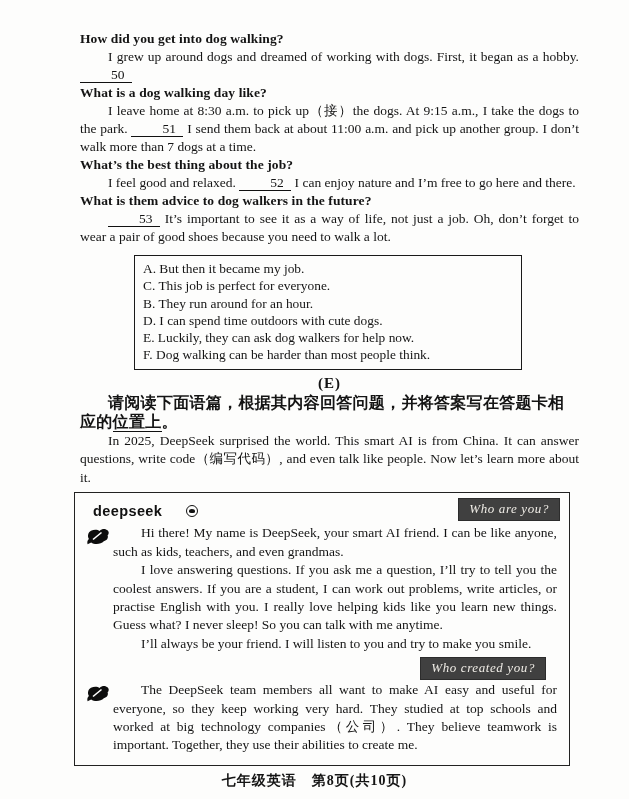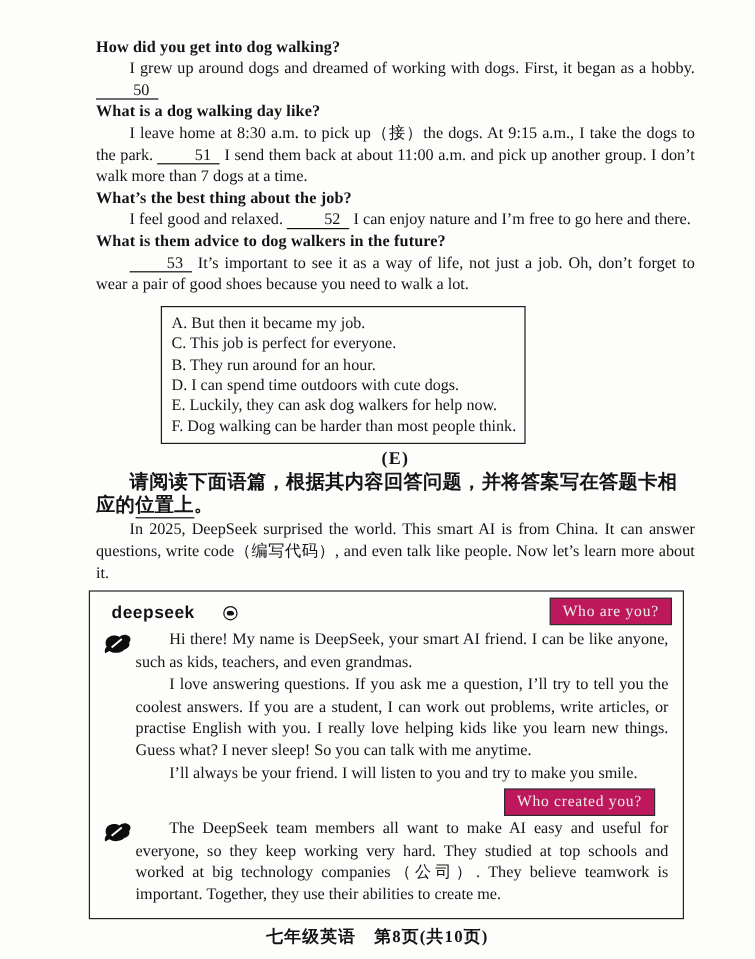--- a/index.html
+++ b/index.html
@@ -17,21 +17,21 @@
     position:absolute;left:80px;right:50px;top:30px;
     font-size:13.5px;line-height:18px;
   }
   .q{font-weight:700;letter-spacing:.1px;}
   .a{text-align:justify;text-indent:28px;margin:0;}
   .blank{
     display:inline-block;min-width:46px;text-align:left;
     border-bottom:1.3px solid #111;line-height:13px;padding:0 3px 1px 3px;
   }
   .options-box{
-    margin:9px 0 0 54px;width:304px;box-sizing:border-box;
+    margin:9px 0 0 54px;width:388px;box-sizing:border-box;
     border:1.7px solid #1a1a1a;padding:4px 8px 5px 8px;
   }
   .option-line{line-height:17.3px;white-space:nowrap;font-size:13.4px;}
   .section-label{
     text-align:center;font-weight:700;font-size:15px;margin:4px 0 1px 0;
     letter-spacing:1px;
   }
   .instruction{
     font-weight:600;font-size:16px;text-indent:28px;line-height:19px;margin:0;
     letter-spacing:.3px;
@@ -51,22 +51,22 @@
     font-family:"Liberation Sans","DejaVu Sans",sans-serif;
     font-weight:700;font-size:14.5px;letter-spacing:.4px;color:#111;
   }
   .ds-mark{
     width:12px;height:12px;border:1.2px solid #111;border-radius:50%;
     display:inline-flex;align-items:center;justify-content:center;box-sizing:border-box;
   }
   .ds-mark i{display:block;width:6px;height:4px;background:#111;
     border-radius:60% 70% 40% 50%;}
   .badge{
-    display:inline-block;background:#be185d;color:#efece6;
-    font-size:13px;line-height:16px;
+    display:inline-block;background:#404040;color:#efece6;
+    font-style:italic;font-size:13px;line-height:16px;
     padding:2px 10px 3px 10px;letter-spacing:.6px;
     box-shadow:0 0 0 1px #2c2c2c;
   }
   .badge.first{margin:-1px -2px 0 0;}
   .badge-row{text-align:right;padding-right:12px;margin:5px 0 1px 0;}
   .speech{position:relative;padding-left:26px;margin-top:2px;}
   .whale-icon{position:absolute;left:-1px;top:3px;width:24px;height:19px;}
   .speech p{margin:0;text-indent:28px;text-align:justify;line-height:18.4px;}
   .footer{
     position:absolute;left:0;right:0;bottom:9px;text-align:center;

